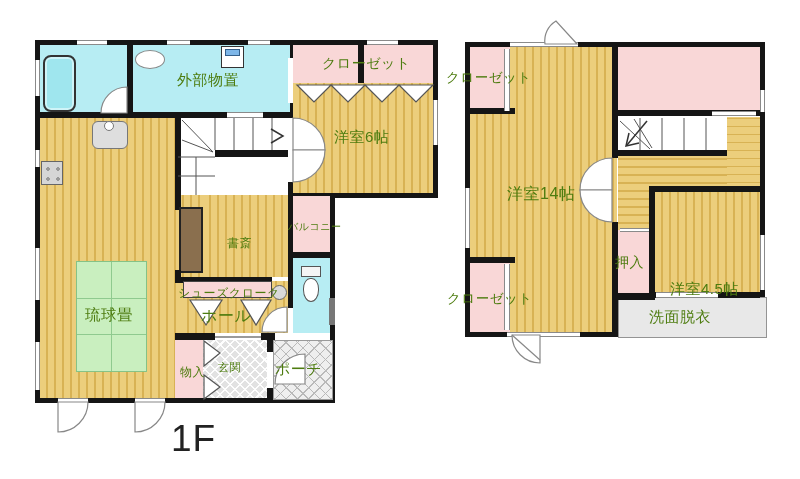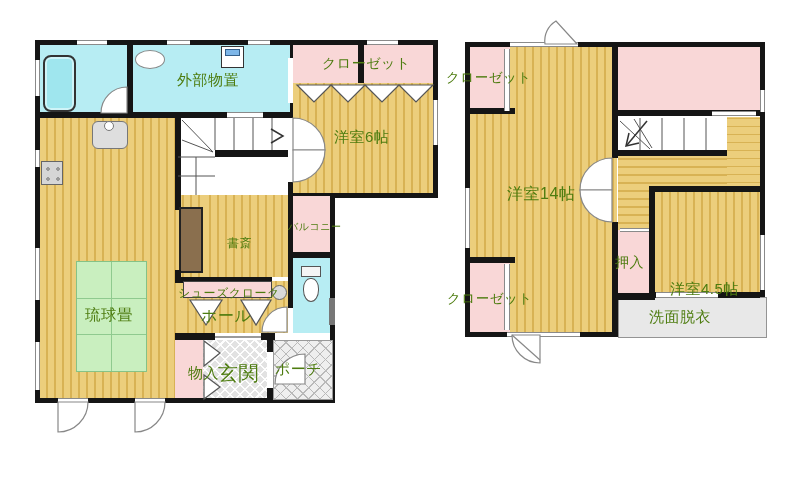--- a/index.html
+++ b/index.html
@@ -190,23 +190,24 @@
   </svg>
 
   <div class="lbl" style="left:177px;top:71px;font-size:15px;">外部物置</div>
   <div class="lbl" style="left:322px;top:55px;font-size:14px;">クローゼット</div>
   <div class="lbl" style="left:334px;top:128px;font-size:15px;">洋室6帖</div>
   <div class="lbl" style="left:227px;top:235px;font-size:12px;">書斎</div>
   <div class="lbl" style="left:288px;top:220px;font-size:10px;">バルコニー</div>
   <div class="lbl" style="left:85px;top:305px;font-size:15.5px;">琉球畳</div>
   <div class="lbl" style="left:178px;top:285px;font-size:12px;">シューズクローク</div>
   <div class="lbl" style="left:201px;top:306px;font-size:16px;">ホール</div>
-  <div class="lbl" style="left:188px;top:364px;font-size:15px;">物入</div>
-  <div class="lbl" style="left:218px;top:360px;font-size:20px;">玄関</div>
+  <div class="lbl" style="left:180px;top:364px;font-size:12px;">物入</div>
+  <div class="lbl" style="left:218px;top:360px;font-size:11px;">玄関</div>
   <div class="lbl" style="left:275px;top:360px;font-size:15px;">ポーチ</div>
+  <div class="floor-lbl" style="left:171px;top:418px;">1F</div>
 
   <div class="lbl" style="left:446px;top:69px;font-size:13.5px;">クローゼット</div>
   <div class="lbl" style="left:507px;top:184px;font-size:16px;">洋室14帖</div>
   <div class="lbl" style="left:670px;top:236px;font-size:15px;margin-top:44px;">洋室4.5帖</div>
   <div class="lbl" style="left:615px;top:254px;font-size:14px;">押入</div>
   <div class="lbl" style="left:447px;top:290px;font-size:13.5px;">クローゼット</div>
   <div class="lbl" style="left:649px;top:308px;font-size:15px;">洗面脱衣</div>
 
 </div>
 

